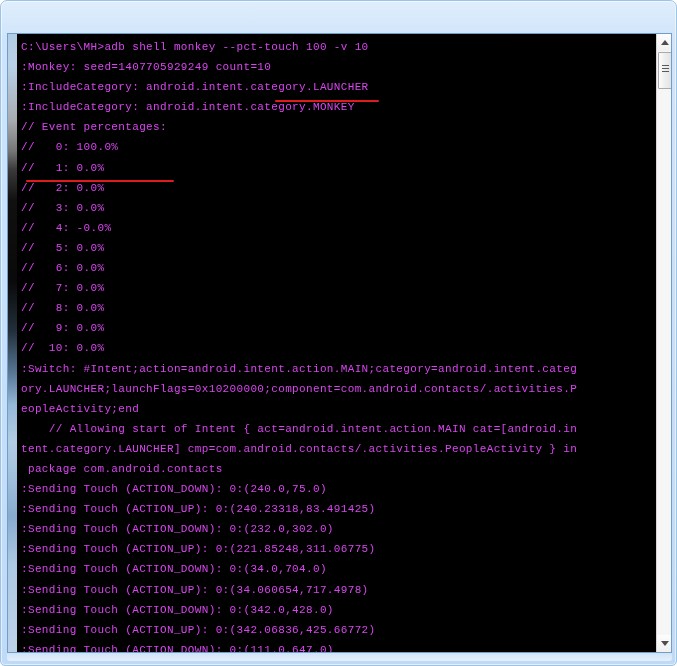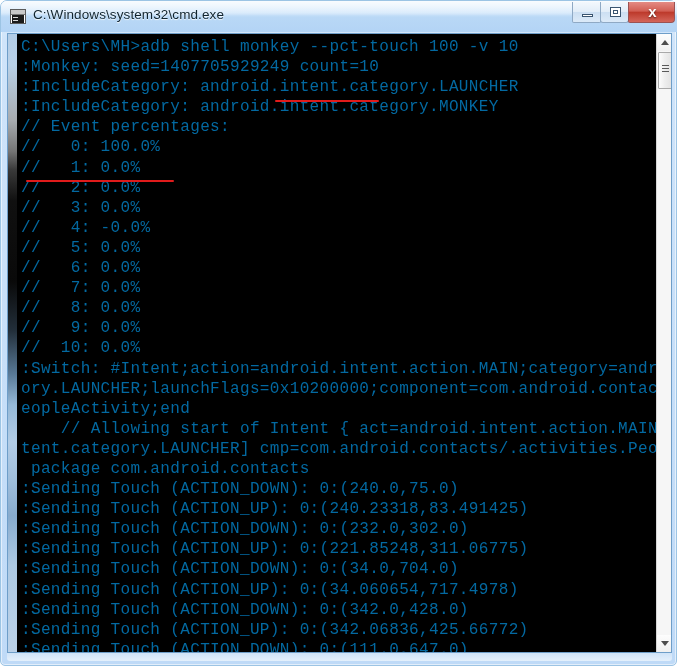--- a/index.html
+++ b/index.html
@@ -201,23 +201,23 @@
     width: 4px; height: 618px;
     background: #000;
   }
 
   
   .term {
     position: absolute;
     left: 13px;
     top: 3px;
     width: 652px;
-    color: #0369a1;
+    color: #d946ef;
     font-family: "Liberation Mono", "DejaVu Sans Mono", monospace;
-    font-size: 16px;
+    font-size: 11px;
     line-height: 20.1px;
     letter-spacing: 0.35px;
     white-space: pre;
     -webkit-font-smoothing: none;
   }
   .term .line {
     height: 20.1px;
     white-space: pre;
     overflow: hidden;
   }
@@ -299,42 +299,20 @@
     height: 8px;
     background: linear-gradient(to bottom, #cfe3f8, #e4f0fc);
     border-radius: 0 0 3px 3px;
   }
 </style>
 </head>
 <body>
 
 <div class="window">
 
-  <div class="titlebar">
-    <div class="titlebar-gloss"></div>
-
-    <div class="title-icon">
-      <div class="bar"></div>
-      <div class="scr"></div>
-    </div>
-
-    <div class="title-text">C:\Windows\system32\cmd.exe</div>
-
-    <div class="winbtns">
-      <div class="winbtn min">
-        <span class="glyph-min"></span>
-      </div>
-      <div class="winbtn max">
-        <span class="glyph-max"></span>
-      </div>
-      <div class="winbtn close">
-        <span class="glyph-close">x</span>
-      </div>
-    </div>
-  </div>
 
   <div class="console-frame">
     <div class="console-inner">
 
       <div class="left-artifact"></div>
       <div class="left-artifact-black"></div>
 
       <div class="term" id="terminal"><div class="line">C:\Users\MH&gt;adb shell monkey --pct-touch 100 -v 10</div><div class="line">:Monkey: seed=1407705929249 count=10</div><div class="line">:IncludeCategory: android.intent.category.LAUNCHER</div><div class="line">:IncludeCategory: android.intent.category.MONKEY</div><div class="line">// Event percentages:</div><div class="line">//   0: 100.0%</div><div class="line">//   1: 0.0%</div><div class="line">//   2: 0.0%</div><div class="line">//   3: 0.0%</div><div class="line">//   4: -0.0%</div><div class="line">//   5: 0.0%</div><div class="line">//   6: 0.0%</div><div class="line">//   7: 0.0%</div><div class="line">//   8: 0.0%</div><div class="line">//   9: 0.0%</div><div class="line">//  10: 0.0%</div><div class="line">:Switch: #Intent;action=android.intent.action.MAIN;category=android.intent.categ</div><div class="line">ory.LAUNCHER;launchFlags=0x10200000;component=com.android.contacts/.activities.P</div><div class="line">eopleActivity;end</div><div class="line">    // Allowing start of Intent { act=android.intent.action.MAIN cat=[android.in</div><div class="line">tent.category.LAUNCHER] cmp=com.android.contacts/.activities.PeopleActivity } in</div><div class="line"> package com.android.contacts</div><div class="line">:Sending Touch (ACTION_DOWN): 0:(240.0,75.0)</div><div class="line">:Sending Touch (ACTION_UP): 0:(240.23318,83.491425)</div><div class="line">:Sending Touch (ACTION_DOWN): 0:(232.0,302.0)</div><div class="line">:Sending Touch (ACTION_UP): 0:(221.85248,311.06775)</div><div class="line">:Sending Touch (ACTION_DOWN): 0:(34.0,704.0)</div><div class="line">:Sending Touch (ACTION_UP): 0:(34.060654,717.4978)</div><div class="line">:Sending Touch (ACTION_DOWN): 0:(342.0,428.0)</div><div class="line">:Sending Touch (ACTION_UP): 0:(342.06836,425.66772)</div><div class="line">:Sending Touch (ACTION_DOWN): 0:(111.0,647.0)</div></div>
 
       <div class="redline" id="redline-1"></div>

